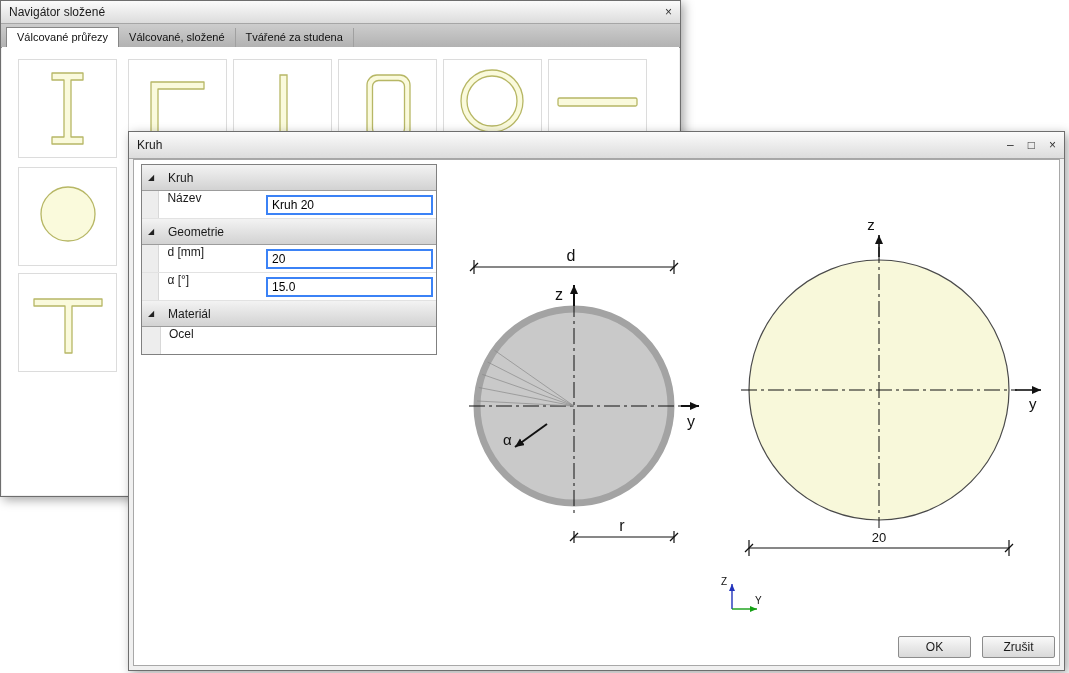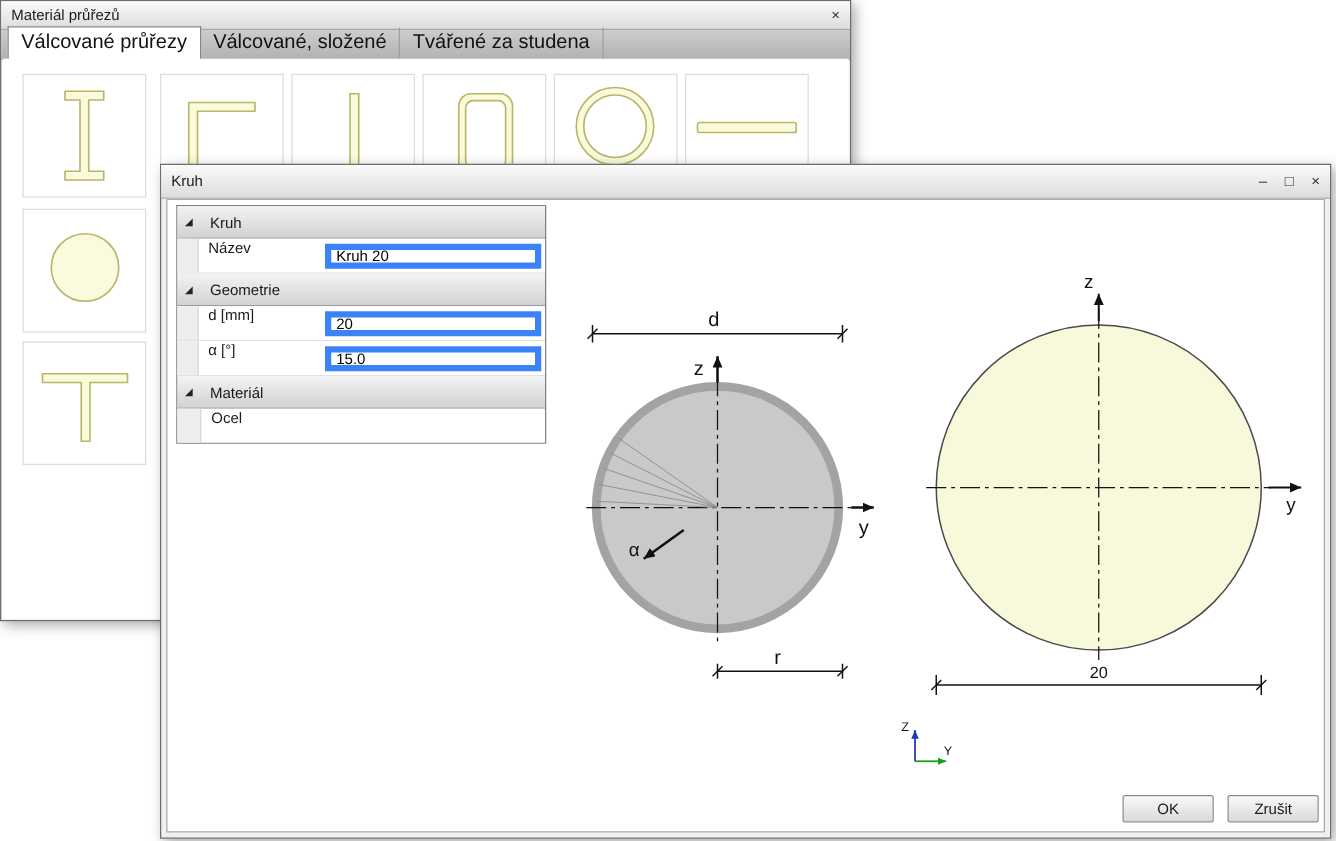--- a/index.html
+++ b/index.html
@@ -8,42 +8,42 @@
   .window{position:absolute;border:1px solid #6e6e6e;background:#f0f0f0;box-shadow:3px 3px 10px rgba(0,0,0,.35);}
   .titlebar{height:22px;display:flex;align-items:center;padding:0 8px;
             background:linear-gradient(#fbfbfb,#dcdcdc);border-bottom:1px solid #a6a6a6;font-size:12px;}
   .titlebar .t{flex:1;white-space:nowrap;}
   .wbtn{font-size:12px;color:#333;margin-left:14px;line-height:1;cursor:default;}
 
   
   #navigator{left:0;top:0;width:679px;height:495px;}
   #nav-tabs{height:23px;background:linear-gradient(#cdcdcd,#b2b2b2);display:flex;align-items:flex-end;
             padding-left:5px;border-bottom:1px solid #8f8f8f;}
-  .tab{font-size:16px;padding:3px 10px 4px;color:#111;border-right:1px solid #a0a0a0;white-space:nowrap;}
+  .tab{font-size:11px;padding:3px 10px 4px;color:#111;border-right:1px solid #a0a0a0;white-space:nowrap;}
   .tab.active{background:#fff;border:1px solid #868686;border-bottom:1px solid #fff;margin-bottom:-1px;}
   #nav-content{position:absolute;left:1px;right:1px;top:46px;bottom:1px;background:#fff;}
   .cell{position:absolute;width:97px;height:97px;background:#fff;border:1px solid #dcdcdc;}
   .cell svg{width:100%;height:100%;display:block;}
 
   
   #dialog{left:128px;top:131px;width:935px;height:538px;}
   #dialog .titlebar{height:26px;}
   #dlg-content{position:absolute;left:4px;right:4px;top:27px;bottom:4px;background:#fff;border:1px solid #a8a8a8;}
 
   
   #pgrid{position:absolute;left:7px;top:4px;width:294px;border:1px solid #808080;background:#fff;font-size:12px;}
   .pg-header{display:flex;align-items:center;height:25px;background:linear-gradient(#f3f3f3,#d2d2d2);
              border-bottom:1px solid #9c9c9c;}
   .pg-header .gut{width:18px;text-align:center;font-size:8px;color:#222;}
   .pg-row{display:flex;height:27px;border-bottom:1px solid #e2e2e2;background:#fff;}
   .pg-row:last-child{border-bottom:none;}
   .pg-row .gut{width:18px;align-self:stretch;background:#ededed;border-right:1px solid #d8d8d8;}
   .pg-label{width:108px;padding-left:8px;white-space:nowrap;}
   .pg-value{flex:1;display:flex;align-items:center;padding-right:3px;gap:2px;}
-  .tbox{flex:1;height:20px;border:5px solid #3b82f6;font:12px "Liberation Sans",sans-serif;
+  .tbox{flex:1;height:20px;border:2px solid #3b82f6;font:12px "Liberation Sans",sans-serif;
         padding:0 4px;box-sizing:border-box;background:#fff;}
   .combo{width:102px;height:20px;border:1px solid #6f6f6f;background:#fff;display:flex;align-items:center;box-sizing:border-box;}
   .combo .sel{flex:1;height:16px;margin:1px;background:#92bfe8;padding:0 3px;line-height:16px;
               white-space:nowrap;overflow:hidden;}
   .combo .arr{width:14px;text-align:center;font-size:8px;color:#333;}
   .tbtn{height:20px;border:1px solid #8a8a8a;background:linear-gradient(#fbfbfb,#dedede);
         display:flex;align-items:center;justify-content:center;box-sizing:border-box;font-size:12px;}
   .tbtn.pencil{width:20px;}
   .tbtn.catalog{width:22px;}
 
@@ -53,21 +53,21 @@
   #btn-cancel{left:848px;top:476px;}
 
   #drawing{position:absolute;left:325px;top:53px;}
   svg text{font-family:"Liberation Sans","DejaVu Sans",sans-serif;fill:#111;}
 </style>
 </head>
 <body>
 
 <div class="window" id="navigator">
   <div class="titlebar">
-    <span class="t">Materiál průřezů</span>
+    <span class="t">Navigátor složené</span>
     <span class="wbtn">×</span>
   </div>
   <div id="nav-tabs">
     <div class="tab active">Válcované průřezy</div>
     <div class="tab">Válcované, složené</div>
     <div class="tab">Tvářené za studena</div>
   </div>
   <div id="nav-content">
 
     <div class="cell" style="left:16px;top:12px;">

